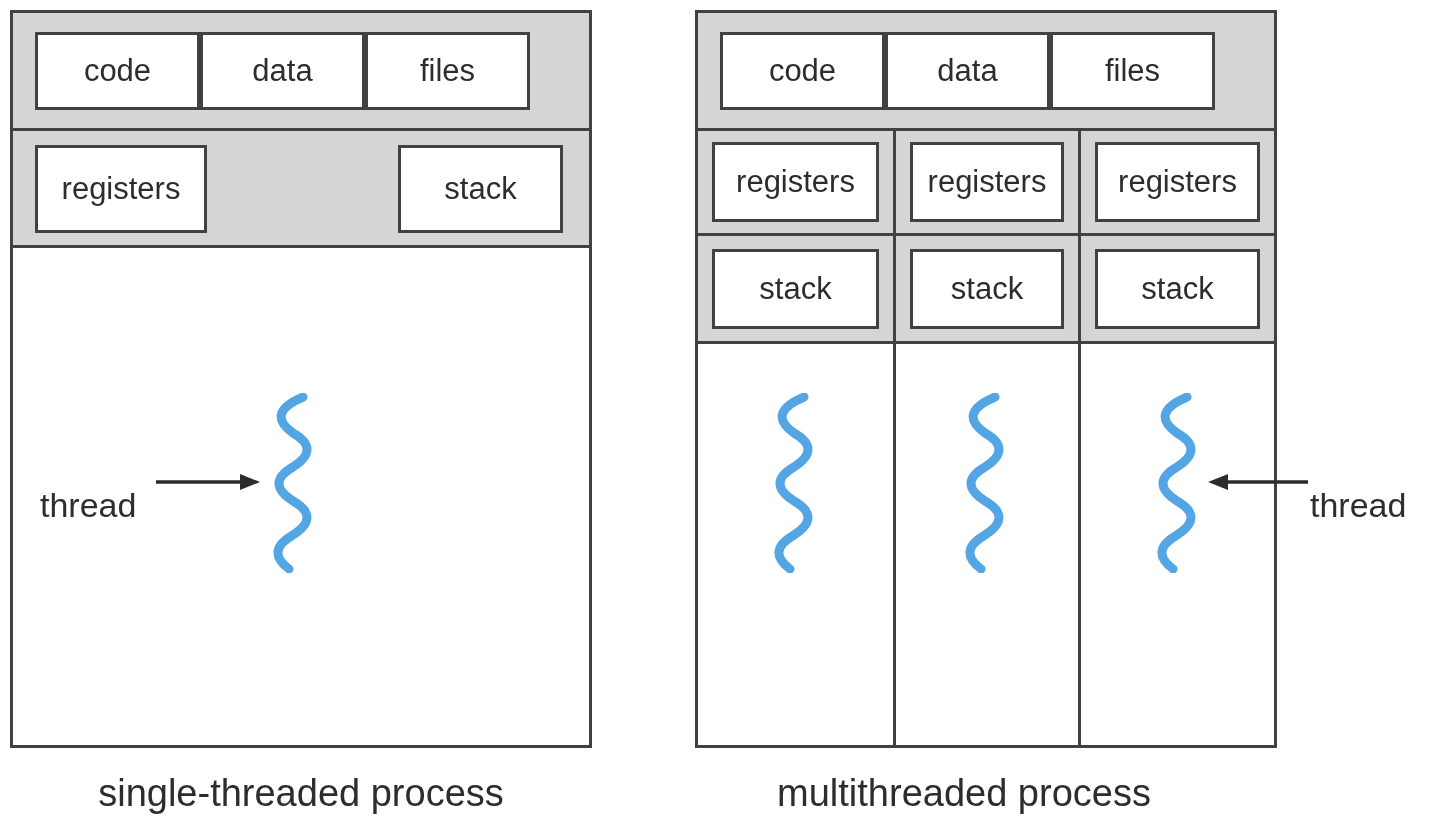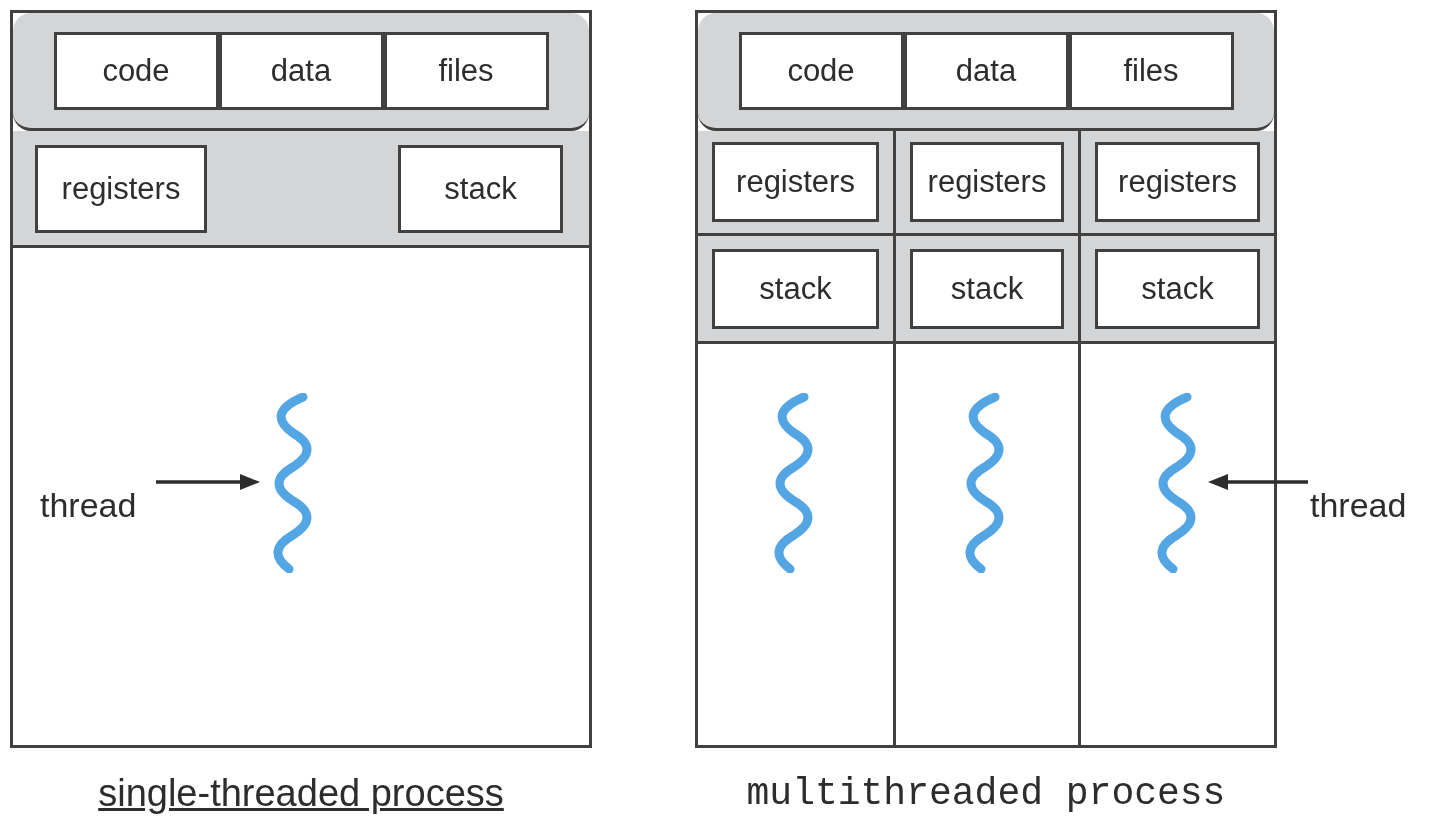--- a/index.html
+++ b/index.html
@@ -25,24 +25,23 @@
     background:#ffffff;
     display:flex; flex-direction:column;
   }
   .diagram.left  { left:10px;  }
   .diagram.right { left:695px; }
 
   .band-top {
     height:118px;
     background:var(--band-gray);
     border-bottom:3px solid var(--border-color);
-    display:flex; align-items:center; justify-content:center;
+    display:flex; align-items:center; justify-content:flex-start;
     padding:0 22px;
     flex:0 0 auto;
-    border-radius:18px;
   }
   .box {
     width:165px; height:78px;
     background:#ffffff;
     border:3px solid var(--border-color);
     display:flex; align-items:center; justify-content:center;
     font-size:31px;
     color:var(--text-color);
   }
   .band-regs {
@@ -108,22 +107,22 @@
   .arrow polygon { fill:#2c2c2c; }
 
   .caption {
     position:absolute;
     top:772px;
     width:582px;
     text-align:center;
     font-size:38px;
     color:var(--text-color);
   }
-  .caption.left-cap  { left:10px;text-decoration:underline; }
-  .caption.right-cap { left:695px;font-family:Liberation Mono, monospace; }
+  .caption.left-cap  { left:10px; }
+  .caption.right-cap { left:673px; }
 </style>
 </head>
 <body>
 
 <div class="canvas">
 
   <div class="diagram left">
     <div class="band-top">
       <div class="box">
           <span>code</span>

